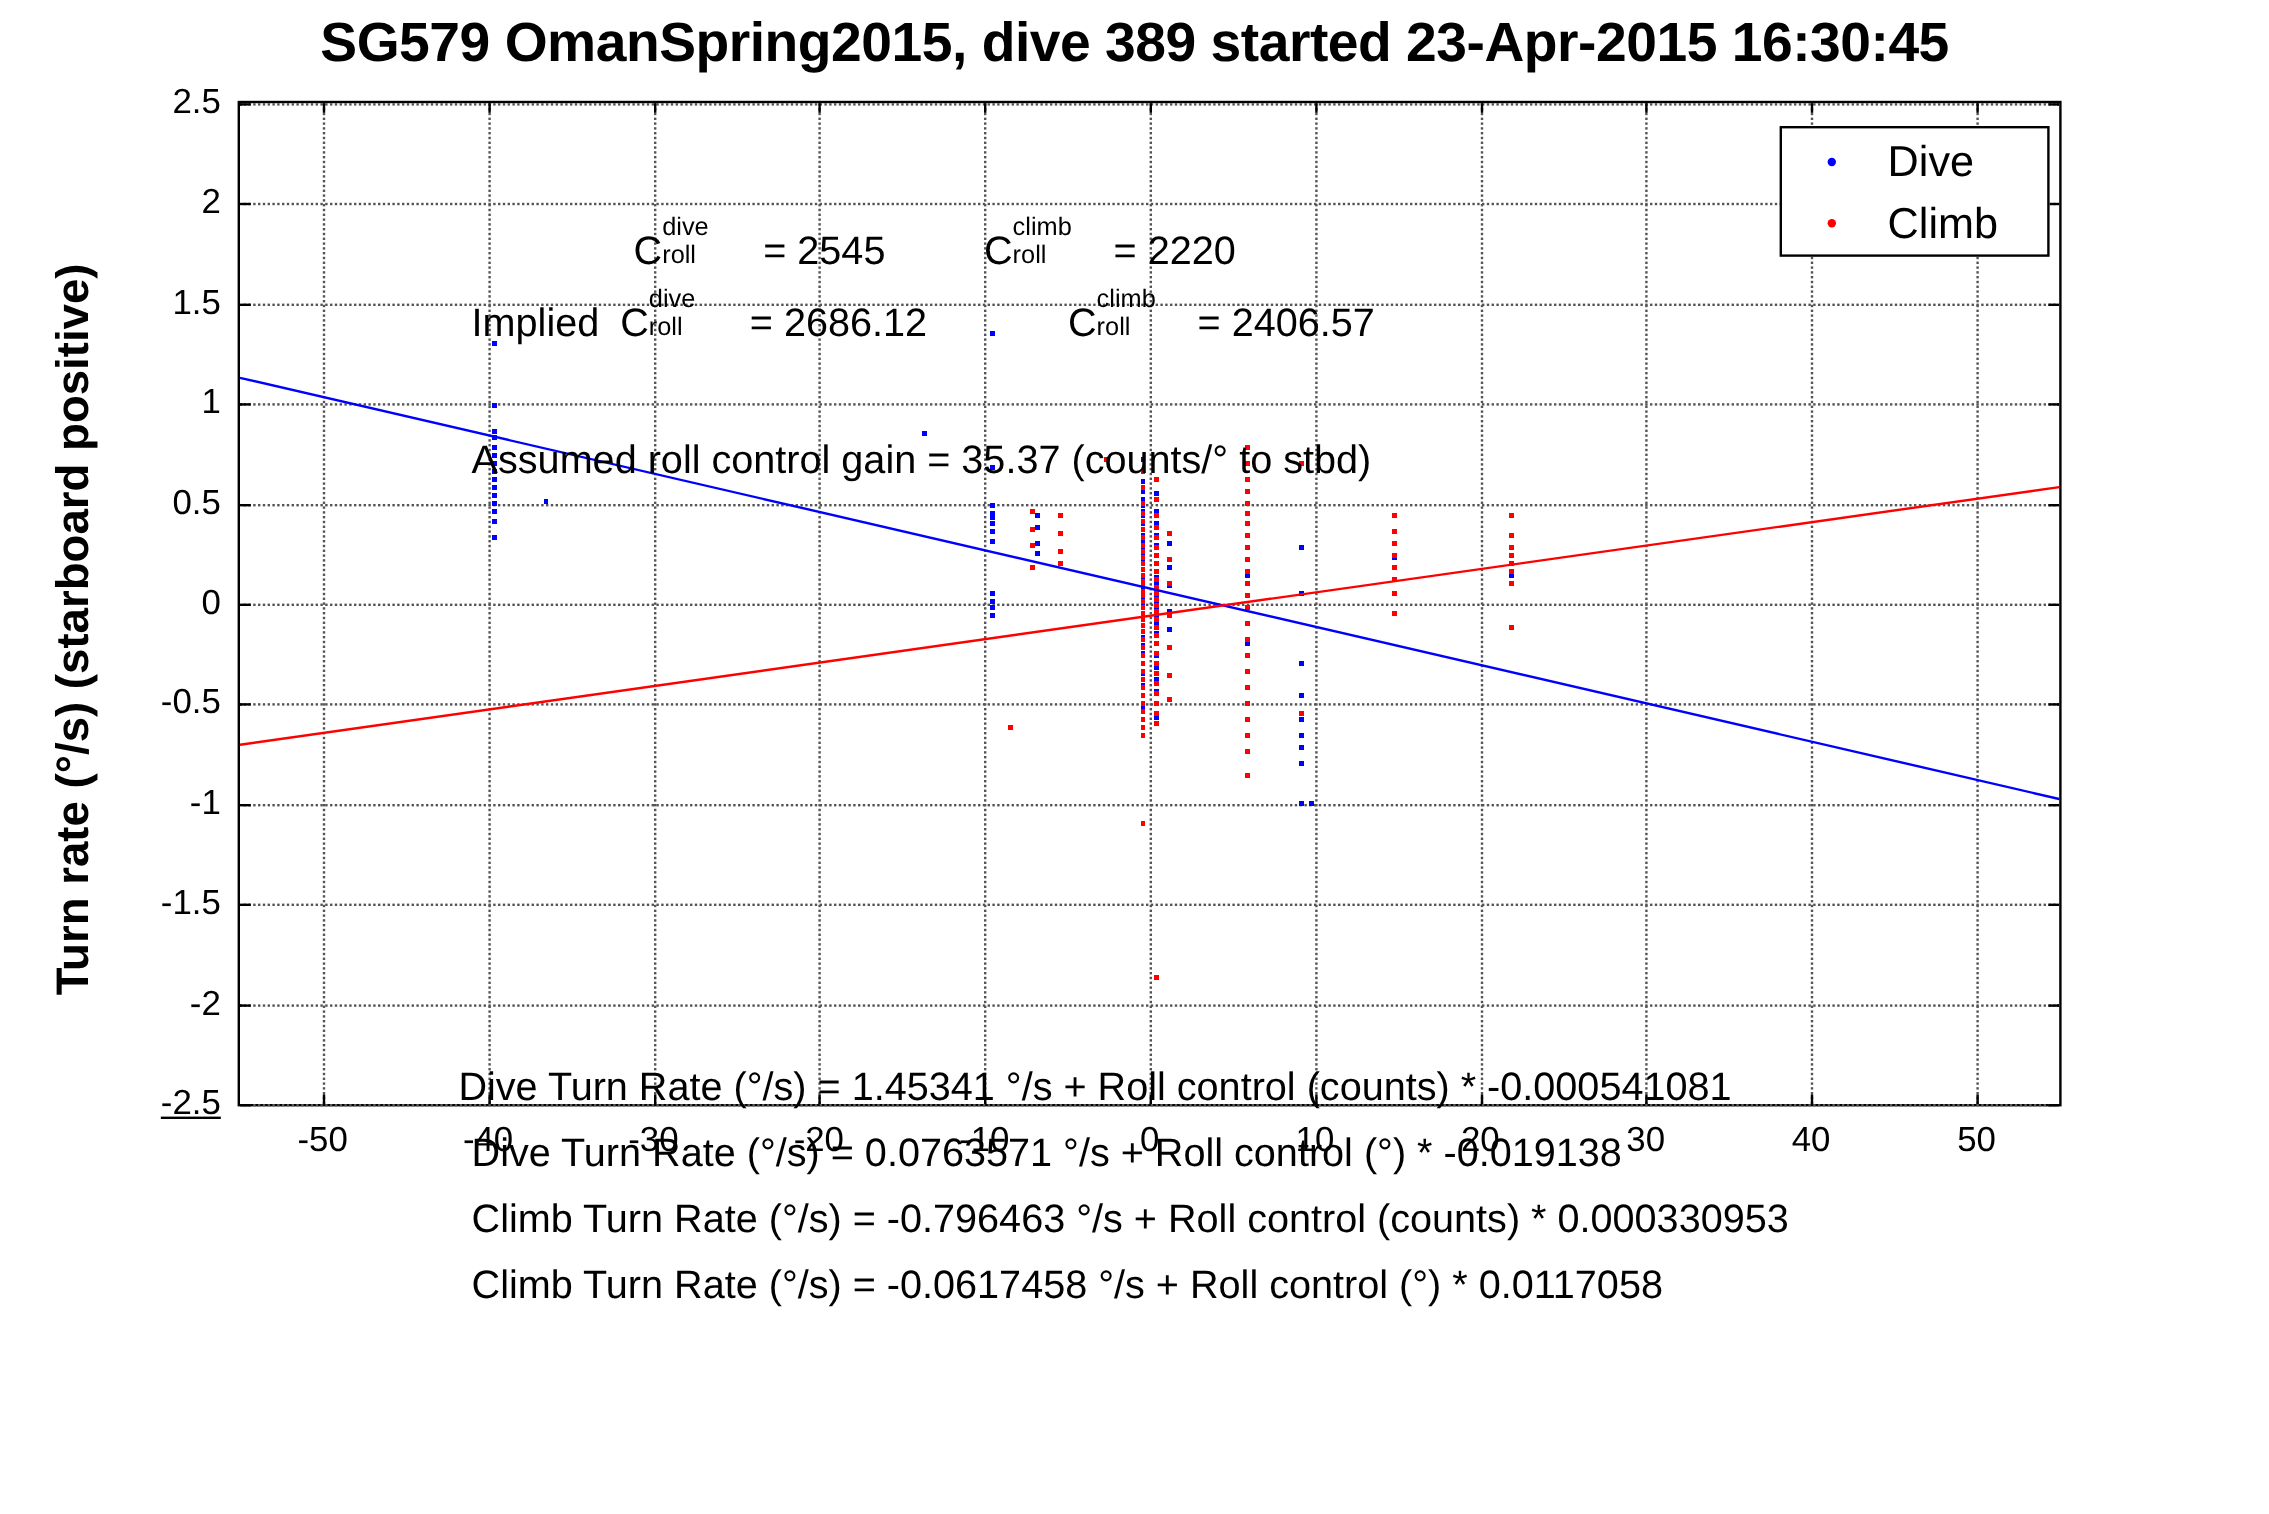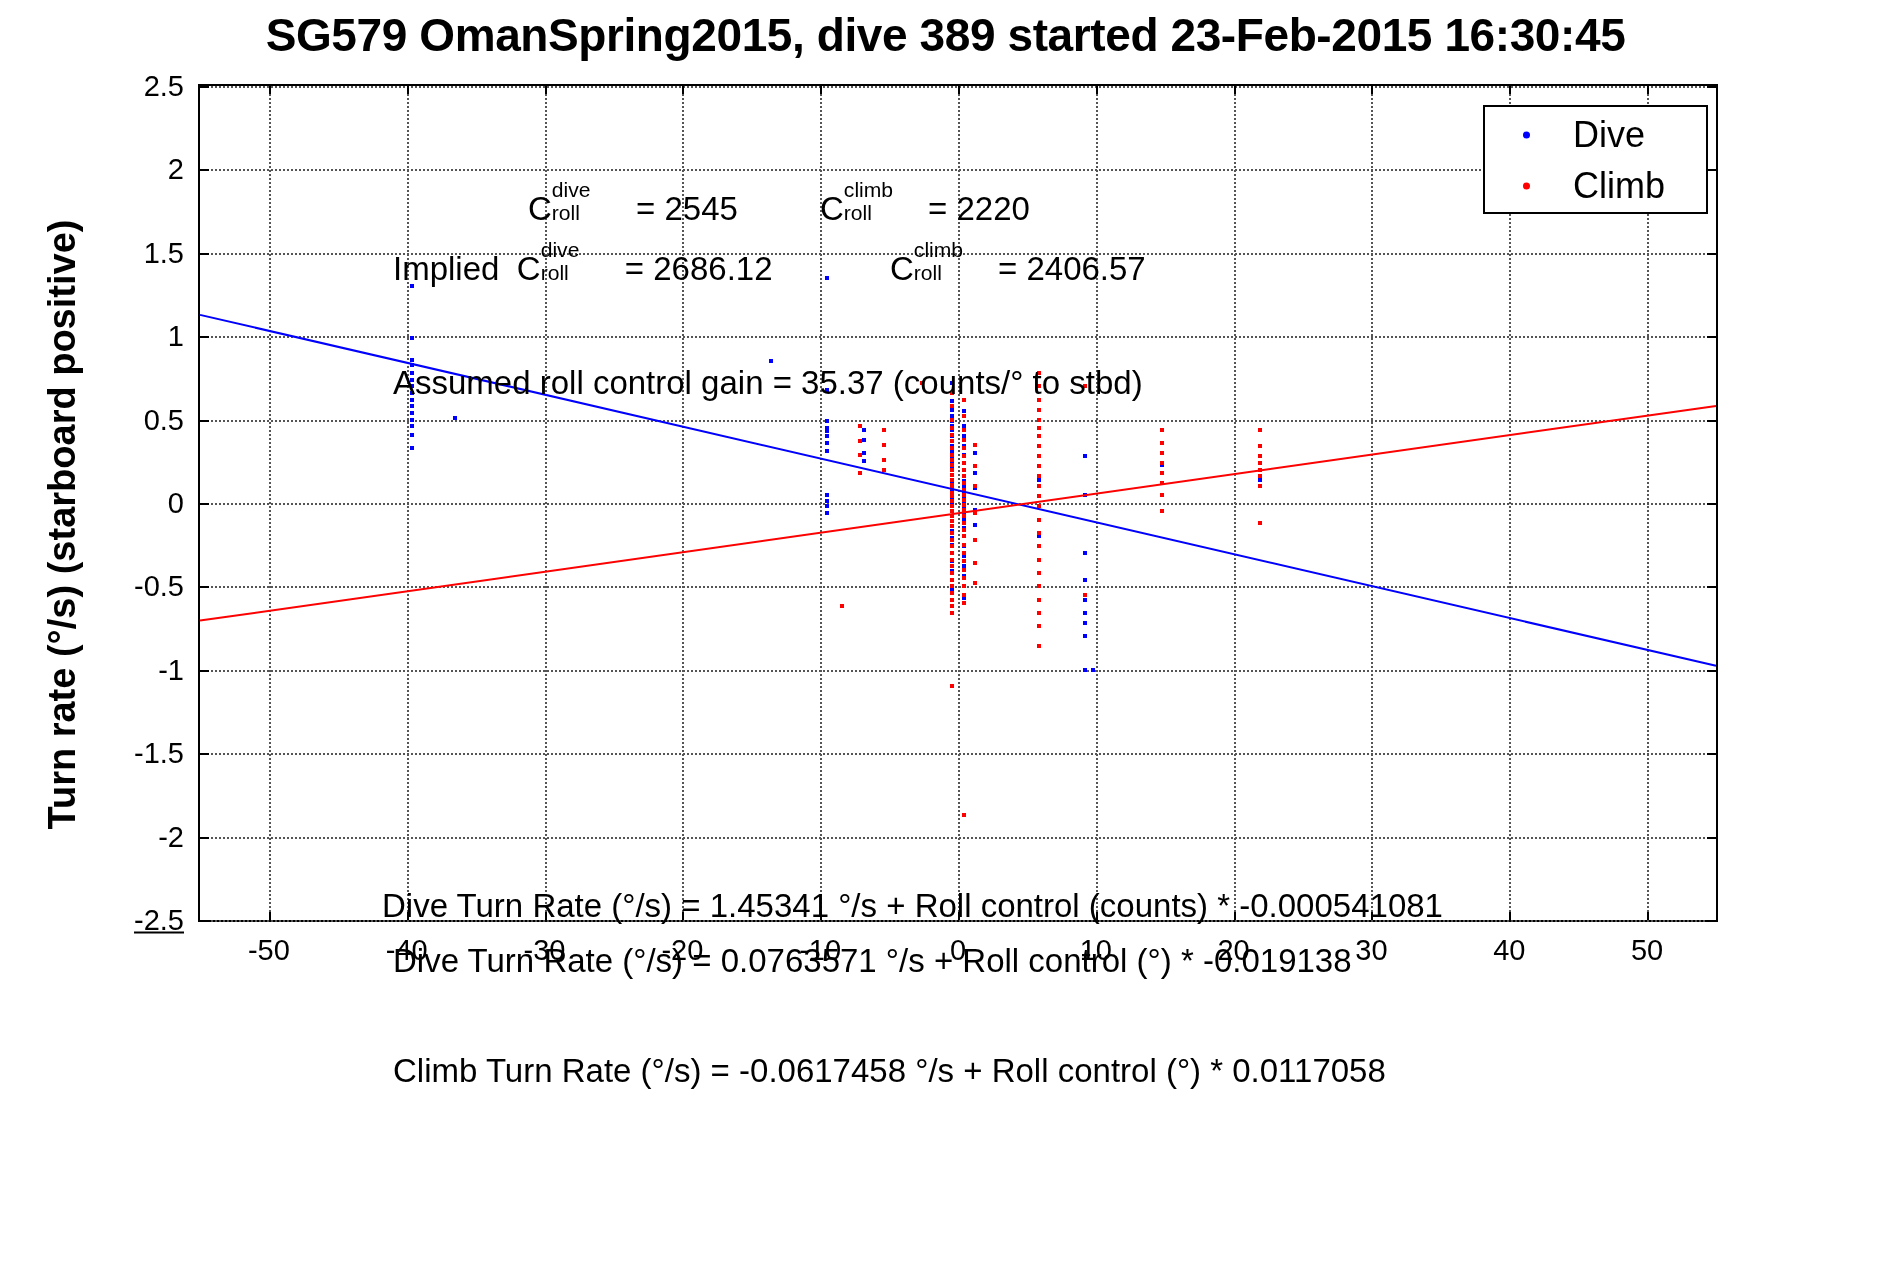--- a/index.html
+++ b/index.html
@@ -63,21 +63,21 @@
   .legend-text{position:absolute;left:88px;top:50%;transform:translateY(-50%);font-size:36px;}
 
   svg.overlay{position:absolute;left:0;top:0;width:100%;height:100%;overflow:visible;}
   .pt{shape-rendering:crispEdges;}
 </style>
 </head>
 <body>
 
 <div class="figure">
 
-  <div class="title">SG579 OmanSpring2015, dive 389 started 23-Feb-2015 16:30:45</div>
+  <div class="title">SG579 OmanSpring2015, dive 389 started 23-Apr-2015 16:30:45</div>
 
   <div class="axis-title-y">Turn rate (°/s) (starboard positive)</div>
 
   <div class="plotbox">
     <div id="gridlayer">
         <div class="grid-v" style="left: 68.9091px;"></div>
         <div class="grid-v" style="left: 206.727px;"></div>
         <div class="grid-v" style="left: 344.545px;"></div>
         <div class="grid-v" style="left: 482.364px;"></div>
         <div class="grid-v" style="left: 620.182px;"></div>
@@ -435,20 +435,21 @@
     <span class="csym pad" style="margin-left:0.25em;"><span class="base">C</span><span class="sp">dive</span><span class="sb">roll</span></span><span>= 2686.12</span>
   </div>
   <div class="annot" style="left:890px;top:252px;">
     <span class="csym pad"><span class="base">C</span><span class="sp">climb</span><span class="sb">roll</span></span><span>= 2406.57</span>
   </div>
 
   <div class="annot" style="left:393px;top:366px;">Assumed roll control gain = 35.37 (counts/° to stbd)</div>
 
   <div class="eq" style="left:382px;top:889px;">Dive Turn Rate (°/s) = 1.45341 °/s + Roll control (counts) * -0.000541081</div>
   <div class="eq" style="left:393px;top:944px;">Dive Turn Rate (°/s) = 0.0763571 °/s + Roll control (°) * -0.019138</div>
+  <div class="eq" style="left:393px;top:999px;">Climb Turn Rate (°/s) = -0.796463 °/s + Roll control (counts) * 0.000330953</div>
   <div class="eq" style="left:393px;top:1054px;text-align:center;">Climb Turn Rate (°/s) = -0.0617458 °/s + Roll control (°) * 0.0117058</div>
 
   <div class="legend">
     <div class="legend-row" style="top:4px;">
       <span class="legend-dot" style="background: rgb(0, 0, 255);"></span>
       <span class="legend-text">Dive</span>
     </div>
     <div class="legend-row" style="top:55px;">
       <span class="legend-dot" style="background: rgb(255, 0, 0);"></span>
       <span class="legend-text">Climb</span>

